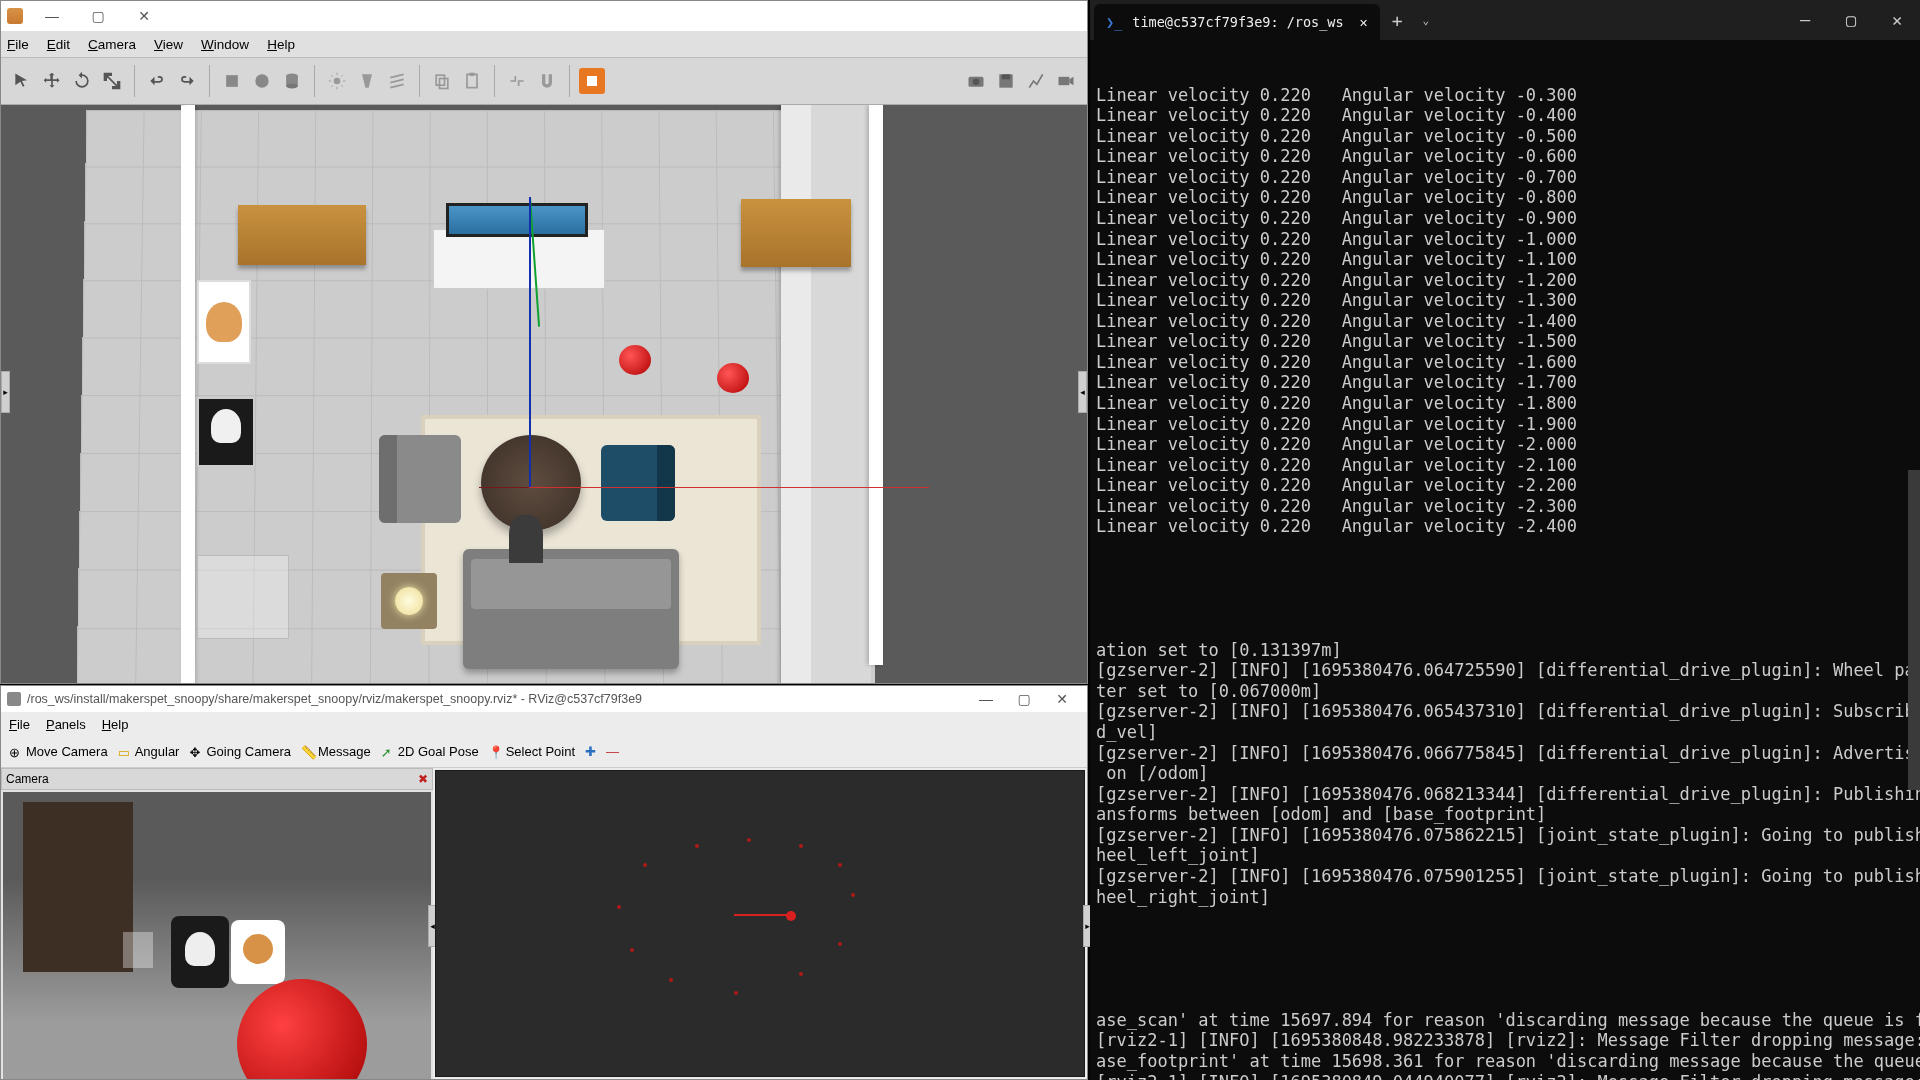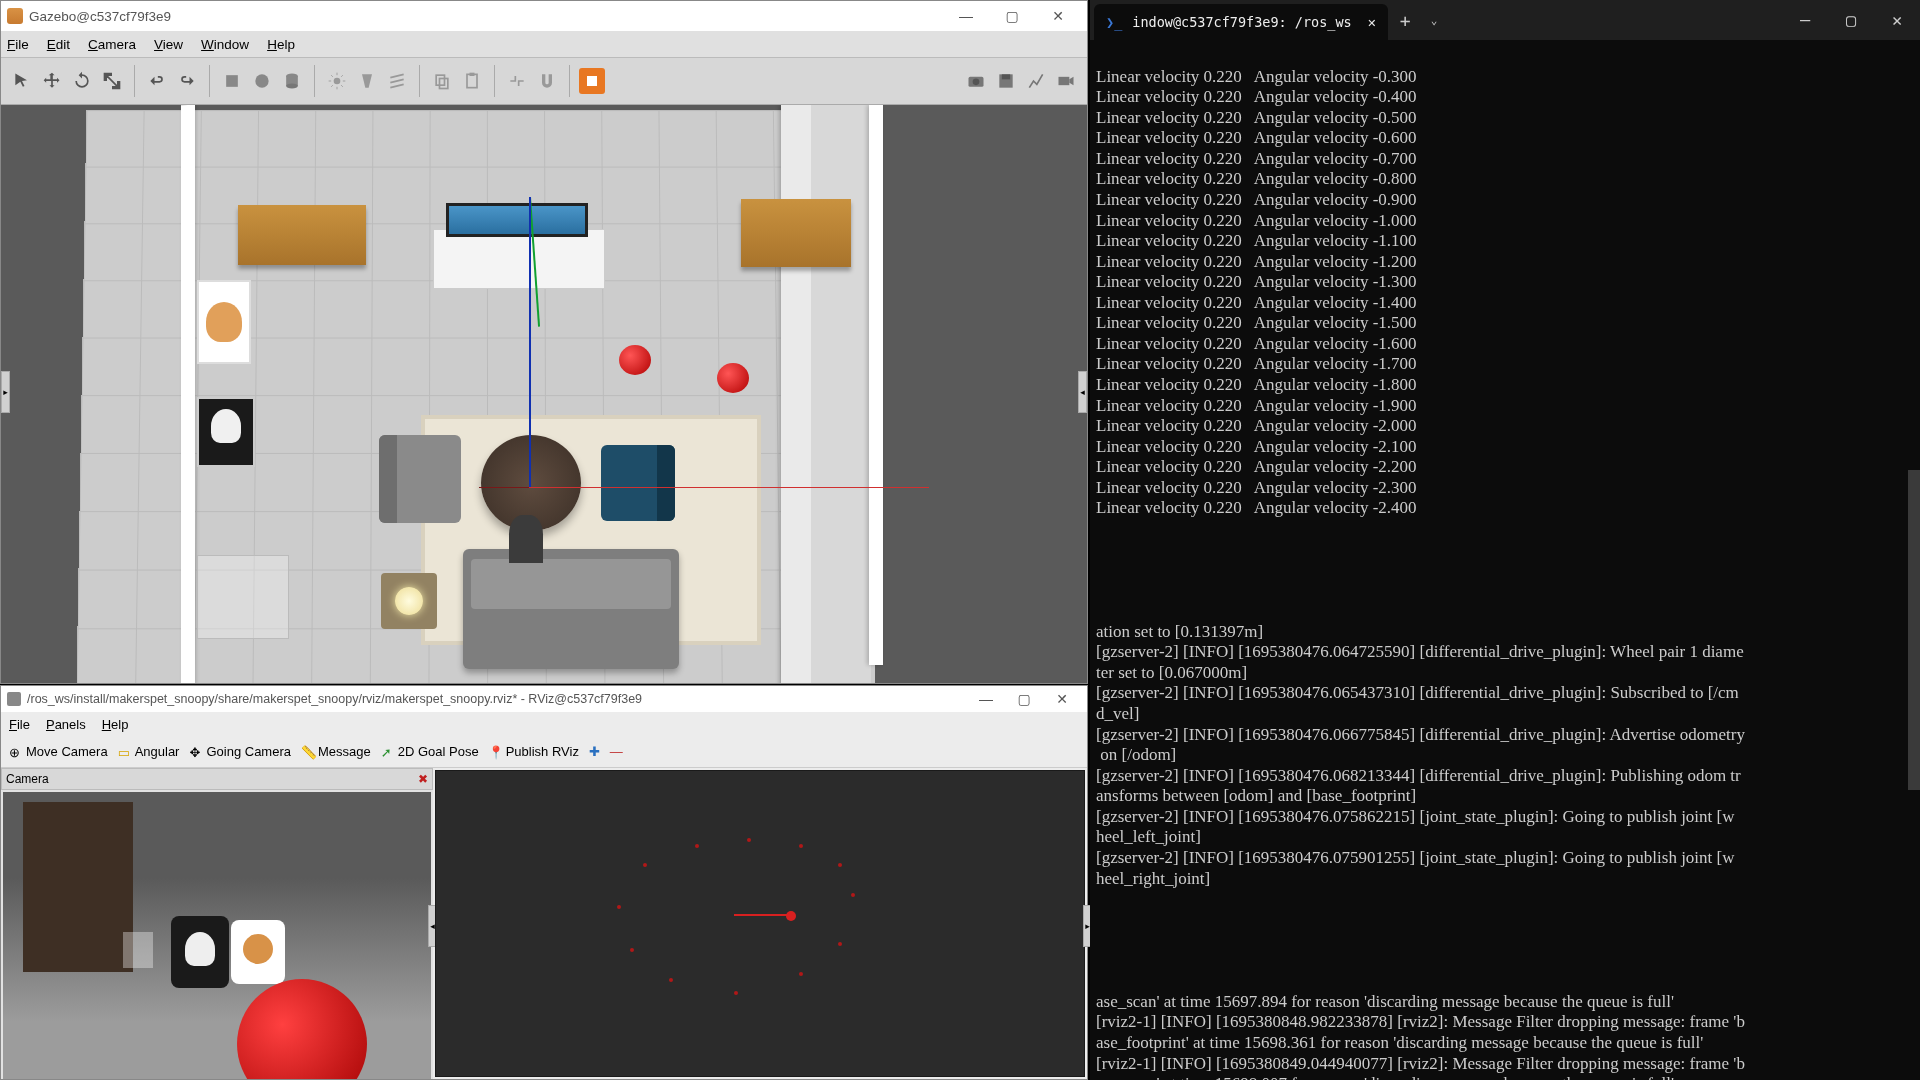--- a/index.html
+++ b/index.html
@@ -84,30 +84,29 @@
 
 .terminal{position:absolute;left:1090px;top:0;width:830px;height:1080px;background:#0c0c0c;color:#ccc;font-family:Consolas,monospace;font-size:17px;}
 .term-title{height:40px;background:#1f1f1f;display:flex;align-items:center;}
 .term-tab{height:36px;margin-top:4px;background:#0c0c0c;display:flex;align-items:center;padding:0 12px;gap:10px;font-size:13.5px;color:#eee;border-radius:6px 6px 0 0;margin-left:4px;}
 .term-tab .ic{color:#3b78d6;}
 .term-tab .x{margin-left:6px;cursor:pointer;}
 .term-add{color:#ccc;padding:0 12px;cursor:pointer;font-size:18px;}
 .term-drop{color:#ccc;padding:0 8px;cursor:pointer;font-size:11px;}
 .term-win{margin-left:auto;display:flex;}
 .term-win .b{width:46px;height:40px;display:flex;align-items:center;justify-content:center;cursor:pointer;color:#ccc;}
-.term-body{padding:6px 6px;line-height:1.21;white-space:pre;overflow:hidden;position:relative;height:calc(100% - 40px);font-family:Liberation Serif, serif;}
+.term-body{padding:24px 6px;line-height:1.21;white-space:pre;overflow:hidden;position:relative;height:calc(100% - 40px);}
 .term-scrollbar{position:absolute;right:0;top:430px;width:12px;height:320px;background:#3a3a3a;}
 </style>
 </head>
 <body>
 
 <div class="gazebo-window">
   <div class="titlebar">
     <div class="icon"></div>
-    <div class="title">Gazebo@c537cf79f3e9</div>
     <div class="win-btns">
       <div class="win-btn">—</div>
       <div class="win-btn">▢</div>
       <div class="win-btn">✕</div>
     </div>
   </div>
   <div class="menubar">
     <span><u>F</u>ile</span>
     <span><u>E</u>dit</span>
     <span><u>C</u>amera</span>
@@ -303,21 +302,21 @@
     <div class="rv-tool">
         <span class="ic">📏</span>
         <span>Message</span>
       </div>
     <div class="rv-tool">
         <span class="ic" style="color:#2a9030">➚</span>
         <span>2D Goal Pose</span>
       </div>
     <div class="rv-tool">
         <span class="ic" style="color:#c03030">📍</span>
-        <span>Publish RViz</span>
+        <span>Select Point</span>
       </div>
     <div class="rv-tool">
         <span style="color:#2a70c0">✚</span>
       </div>
     <div class="rv-tool">
         <span style="color:#c03030">—</span>
       </div>
   </div>
   <div class="rviz-body">
     <div class="rviz-cam">
@@ -355,21 +354,21 @@
     <div style="position:relative;">
       <div class="collapse-btn" style="right:-5px;top:44%;">▸</div>
     </div>
   </div>
 </div>
 
 <div class="terminal">
   <div class="term-title">
     <div class="term-tab">
       <span class="ic">❯_</span>
-      <span>indow@c537cf79f3e9: /ros_ws</span>
+      <span>time@c537cf79f3e9: /ros_ws</span>
       <span class="x">✕</span>
     </div>
     <div class="term-add">+</div>
     <div class="term-drop">⌄</div>
     <div class="term-win">
       <div class="b">—</div>
       <div class="b">▢</div>
       <div class="b">✕</div>
     </div>
   </div>

